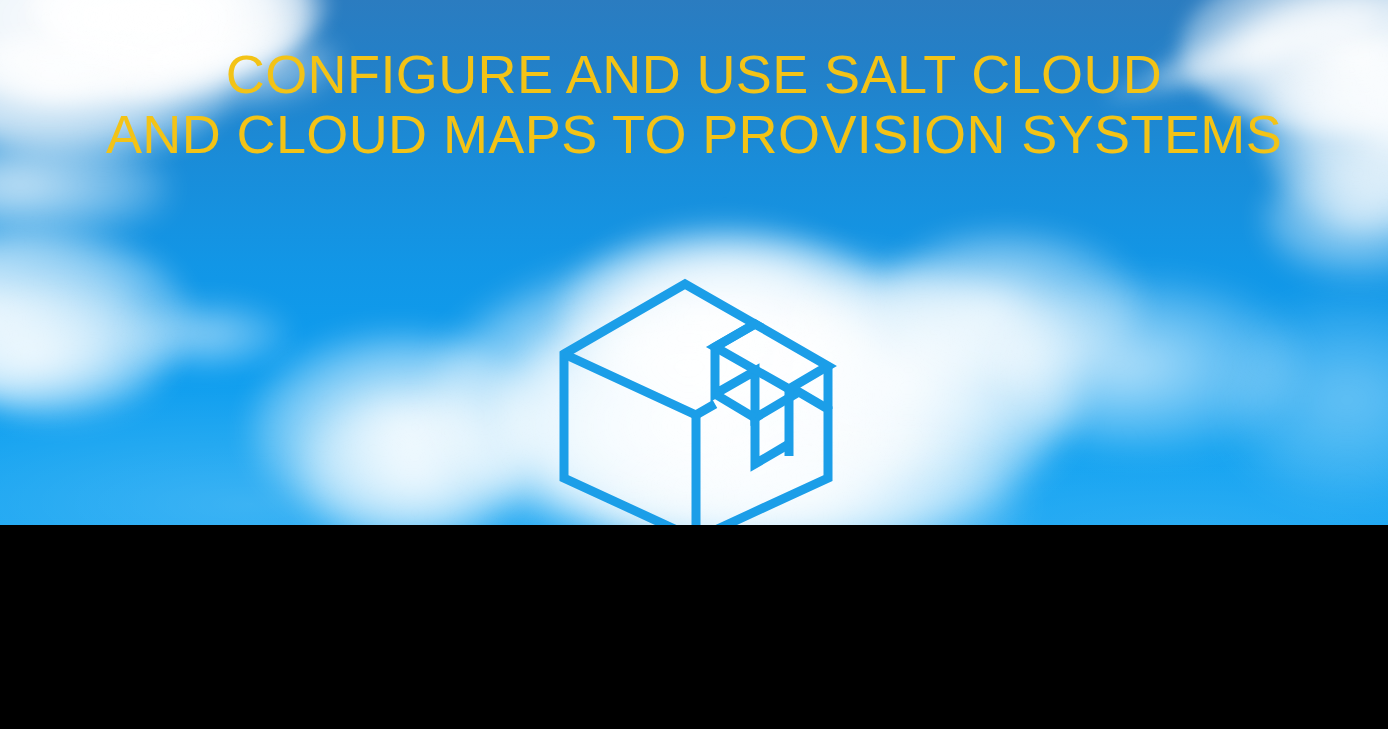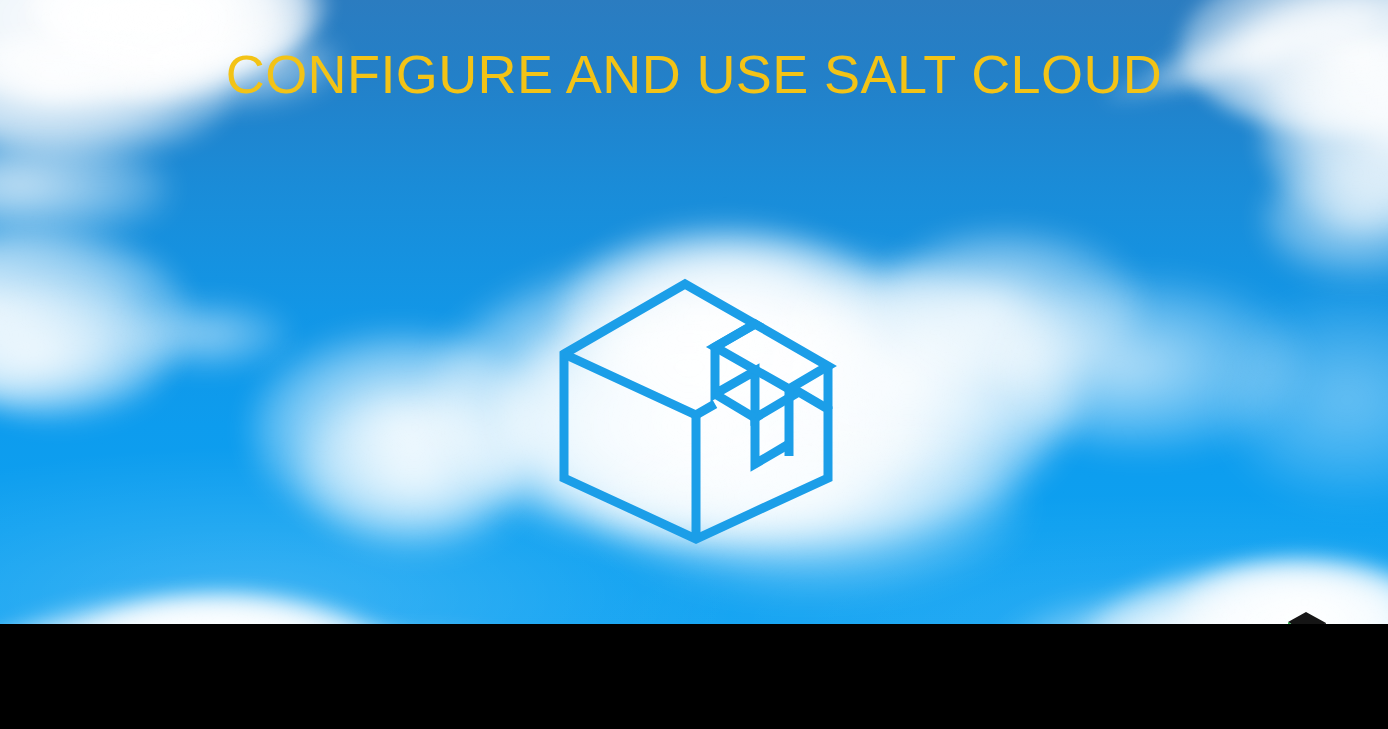--- a/index.html
+++ b/index.html
@@ -7,21 +7,21 @@
     padding: 0;
     background: #000;
   }
   body {
     font-family: "Liberation Sans", sans-serif;
   }
 
   #slide {
     position: relative;
     width: 1388px;
-    height: 624px;
+    height: 525px;
     overflow: hidden;
     background: #4c1d95;
   }
 
   
   .sky {
     position: absolute;
     inset: 0;
     background:
       linear-gradient(to bottom,
@@ -250,20 +250,21 @@
     <div class="cloud c-bl-5"></div>
 
     <div class="cloud c-br-1"></div>
     <div class="cloud c-br-2"></div>
     <div class="cloud c-br-3"></div>
     <div class="cloud c-br-4"></div>
   </div>
 
   <div class="title-block">
     <span class="title-line">CONFIGURE AND USE SALT CLOUD</span>
+    <span class="title-line">AND CLOUD MAPS TO PROVISION SYSTEMS</span>
   </div>
 
   <div class="salt-logo">
     <svg viewBox="0 0 282 282" xmlns="http://www.w3.org/2000/svg" fill="none" stroke="#1B9EE8" stroke-width="9" stroke-linejoin="miter" stroke-linecap="butt">
 
       <path d="M 9 86
                L 130 16
                L 200 56
                L 160 79
                L 160 126

